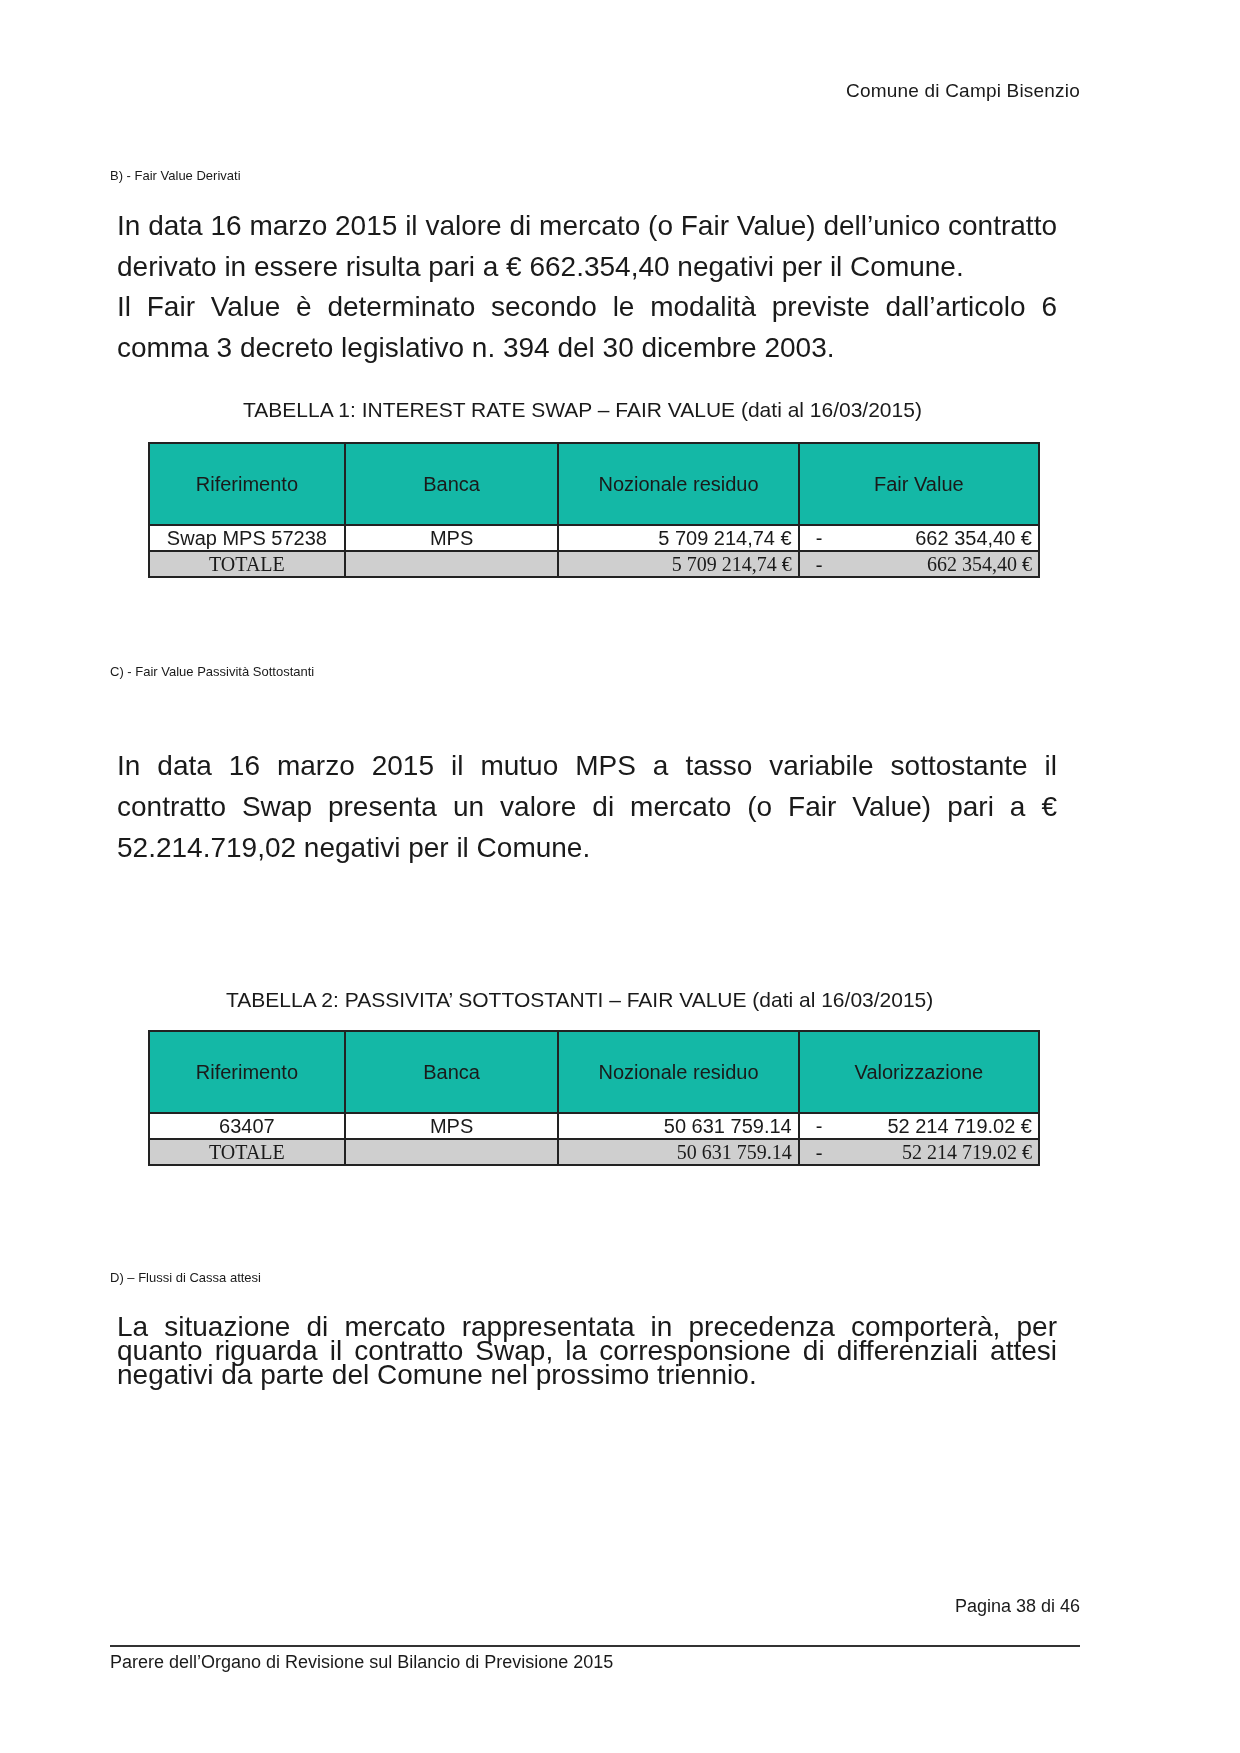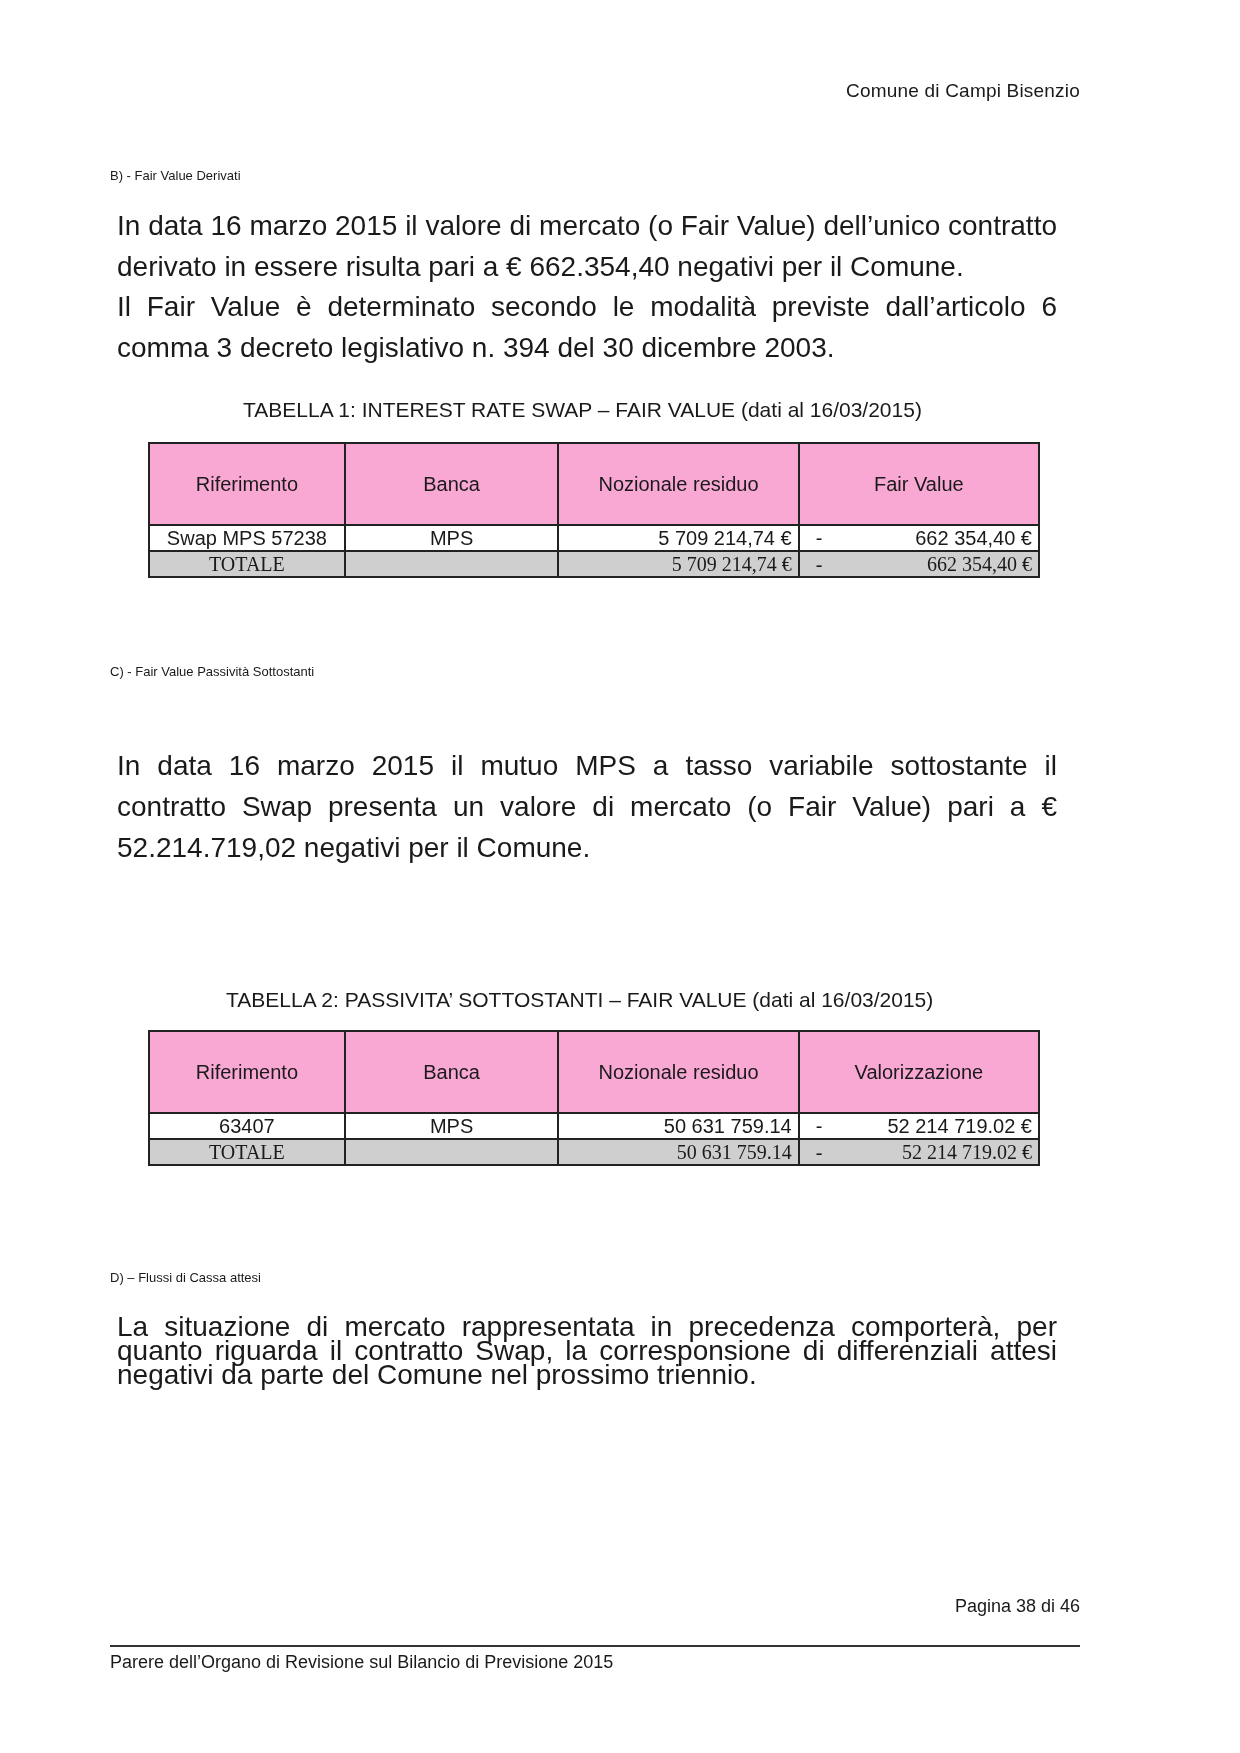--- a/index.html
+++ b/index.html
@@ -7,21 +7,21 @@
          font-family: "Liberation Sans", sans-serif; color: #1a1a1a; }
   .page { position: absolute; inset: 0; }
   .header-right { position: absolute; right: 160px; top: 80px; font-size: 19px;
                   font-family: "Liberation Sans Narrow", "Liberation Sans", sans-serif; letter-spacing: 0.2px; }
   .section-title { position: absolute; left: 110px; font-size: 13px; font-weight: normal; }
   .para { position: absolute; left: 110px; width: 940px; font-size: 28px; line-height: 41px; text-align: justify; margin-left: 7px; }
   .para.tight { line-height: 22px; }
   .caption { position: absolute; font-size: 21px; white-space: nowrap; }
   table.fv { position: absolute; left: 148px; width: 892px; border-collapse: collapse; font-size: 20px; }
   table.fv td, table.fv th { border: 2px solid #222; padding: 0 6px; font-weight: normal; }
-  table.fv th { background: #f9a8d4; height: 80px; text-align: center; }
+  table.fv th { background: #14b8a6; height: 80px; text-align: center; }
   table.fv tr.row td { background: #fff; height: 24px; }
   table.fv tr.total td { background: #cfcfcf; height: 24px; font-family: Liberation Serif, serif; }
   .c { text-align: center; }
   .r { text-align: right; }
   .neg { display: flex; justify-content: space-between; }
   .footer-line { position: absolute; left: 110px; right: 160px; top: 1645px; border-top: 2px solid #333; }
   .footer-left { position: absolute; left: 110px; top: 1652px; font-size: 18px; }
   .footer-right { position: absolute; right: 160px; top: 1596px; font-size: 18px; margin-left: 40px; }
 </style>
 </head>

